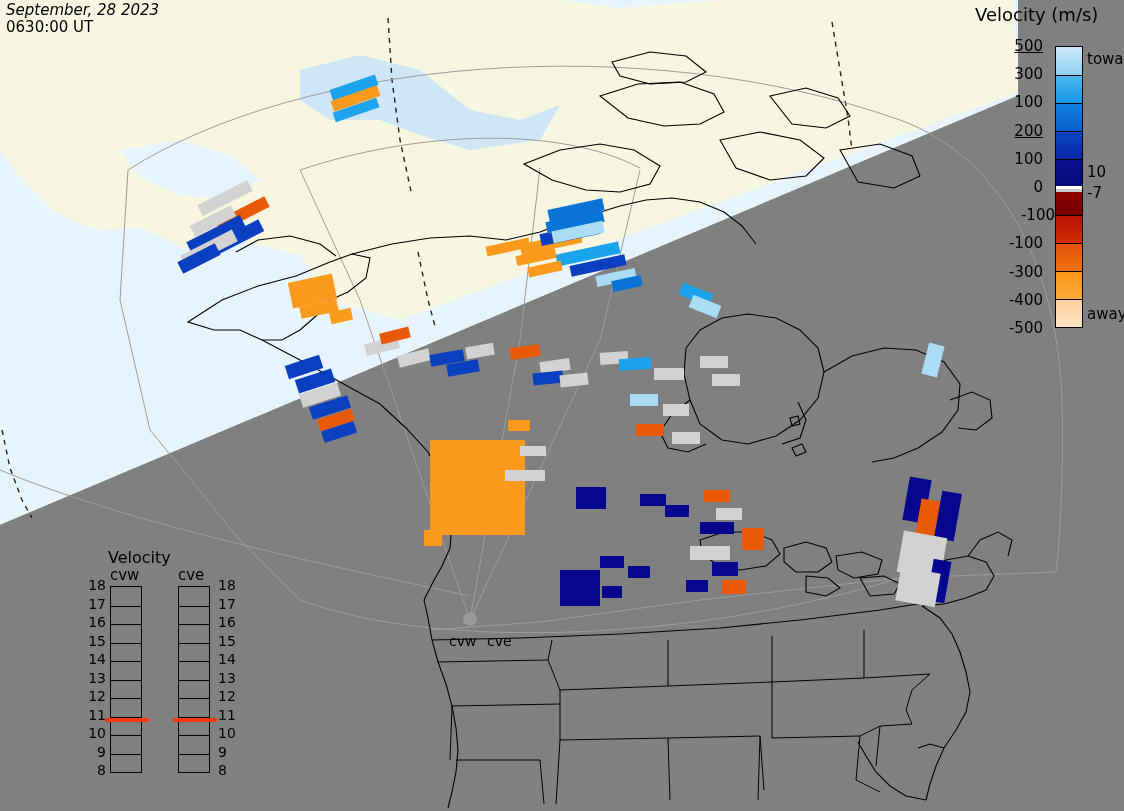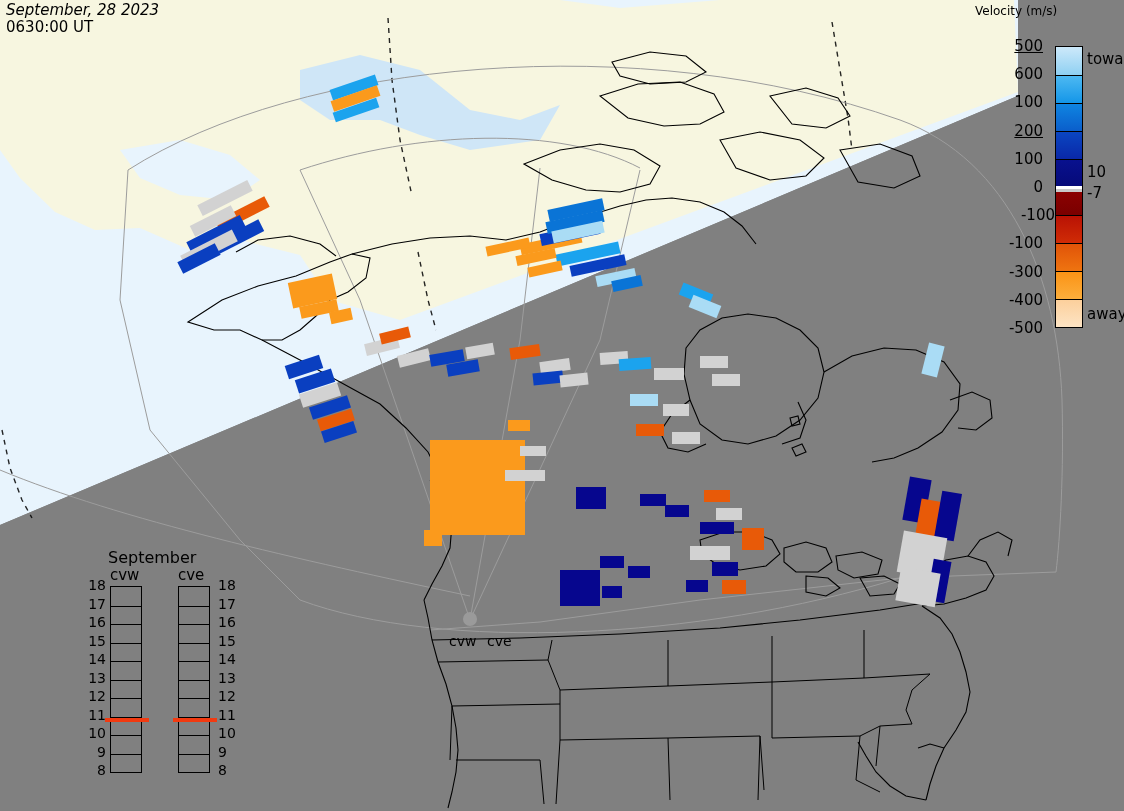--- a/index.html
+++ b/index.html
@@ -14,21 +14,21 @@
 
   
   .cell{position:absolute;}
 
   
   .stamp{position:absolute;color:#000;font-size:15px;line-height:17px;letter-spacing:0px;white-space:pre;}
   .sitelbl{position:absolute;color:#000;font-size:14px;white-space:nowrap;}
 
   
   #velwrap{position:absolute;left:965px;top:4px;width:159px;height:330px;}
-  #veltitle{position:absolute;left:10px;top:0px;color:#000;font-size:12px;white-space:nowrap;}
+  #veltitle{position:absolute;left:10px;top:0px;color:#000;font-size:18px;white-space:nowrap;}
   #velbar{position:absolute;left:90px;top:42px;width:28px;height:282px;border:1px solid #000;box-sizing:border-box;}
   .vband{position:absolute;left:0;width:100%;}
   .vtick{position:absolute;left:0;width:100%;height:1px;background:#000;}
   .vnum{position:absolute;right:0;color:#000;font-size:15px;text-align:right;white-space:nowrap;}
   .vside{position:absolute;color:#000;font-size:15px;white-space:nowrap;}
 
   
   #freqwrap{position:absolute;left:86px;top:548px;width:190px;height:240px;}
   #freqtitle{position:absolute;left:22px;top:0px;color:#000;font-size:16px;white-space:nowrap;}
   .fbar{position:absolute;top:38px;width:32px;height:187px;border:1px solid #000;box-sizing:border-box;}
@@ -275,39 +275,39 @@
         <div class="vtick" style="top: 56px;"></div>
         <div class="vtick" style="top: 84px;"></div>
         <div class="vtick" style="top: 112px;"></div>
         <div class="vtick" style="top: 168px;"></div>
         <div class="vtick" style="top: 196px;"></div>
         <div class="vtick" style="top: 224px;"></div>
         <div class="vtick" style="top: 252px;"></div>
       </div>
     <div id="velticks">
         <div class="vnum" style="width: 78px; left: 0px; top: 33px; text-decoration: underline;">500</div>
-        <div class="vnum" style="width: 78px; left: 0px; top: 61.2px;">600</div>
+        <div class="vnum" style="width: 78px; left: 0px; top: 61.2px;">300</div>
         <div class="vnum" style="width: 78px; left: 0px; top: 89.4px;">100</div>
         <div class="vnum" style="width: 78px; left: 0px; top: 117.6px; text-decoration: underline;">200</div>
         <div class="vnum" style="width: 78px; left: 0px; top: 145.8px;">100</div>
         <div class="vnum" style="width: 78px; left: 0px; top: 174px;">0</div>
         <div class="vnum" style="width: 78px; left: 12px; top: 202.2px;">-100</div>
         <div class="vnum" style="width: 78px; left: 0px; top: 230.4px;">-100</div>
         <div class="vnum" style="width: 78px; left: 0px; top: 258.6px;">-300</div>
         <div class="vnum" style="width: 78px; left: 0px; top: 286.8px;">-400</div>
         <div class="vnum" style="width: 78px; left: 0px; top: 315px;">-500</div>
       </div>
     <div class="vside" style="left:122px;top:46px;">toward</div>
     <div class="vside" style="left:122px;top:159px;">10</div>
     <div class="vside" style="left:122px;top:180px;">-7</div>
     <div class="vside" style="left:122px;top:301px;">away</div>
   </div>
 
   <div id="freqwrap">
-    <div id="freqtitle">September</div>
+    <div id="freqtitle">Velocity</div>
     <div class="fname" style="left:24px;">cvw</div>
     <div class="fname" style="left:92px;">cve</div>
     <div class="fbar" id="fbar-cvw" style="left:24px;">
         <div class="fseg" style="top: 18.5px;"></div>
         <div class="fseg" style="top: 37px;"></div>
         <div class="fseg" style="top: 55.5px;"></div>
         <div class="fseg" style="top: 74px;"></div>
         <div class="fseg" style="top: 92.5px;"></div>
         <div class="fseg" style="top: 111px;"></div>
         <div class="fseg" style="top: 129.5px;"></div>

